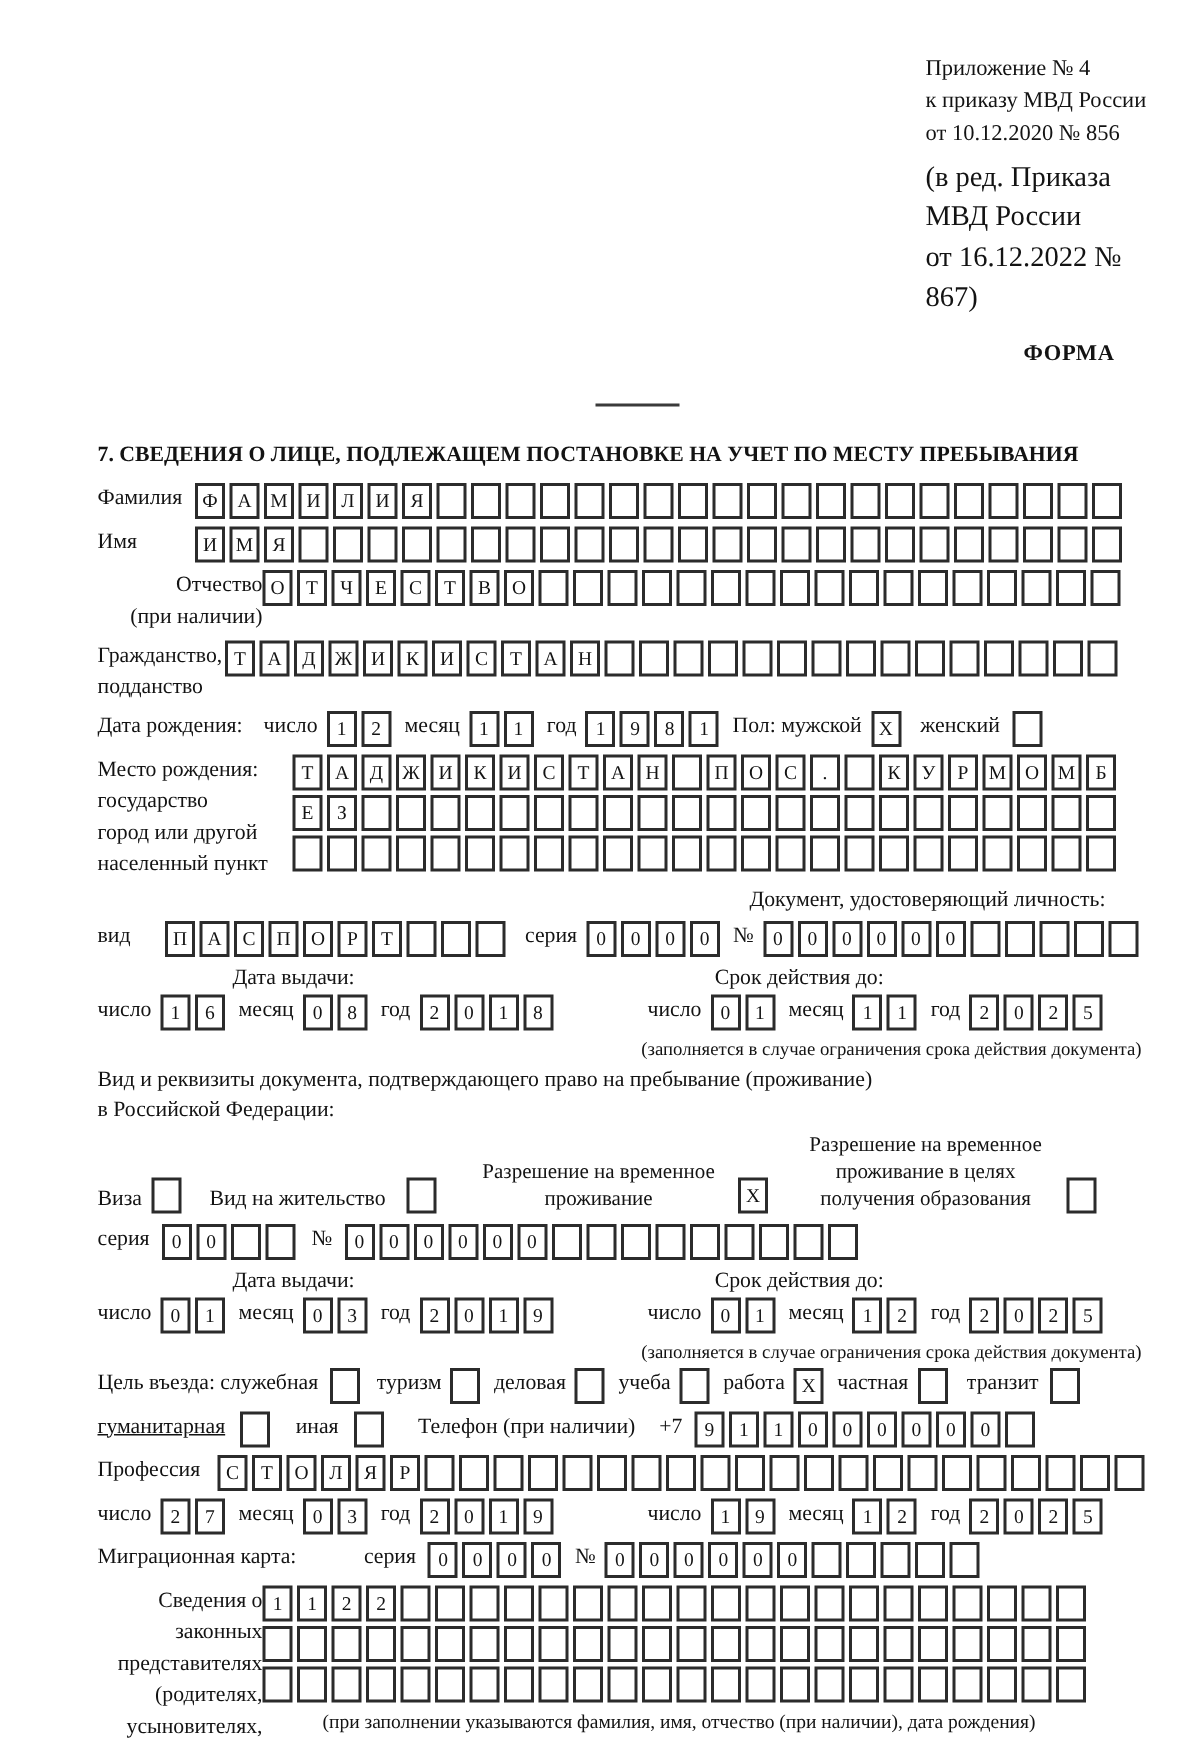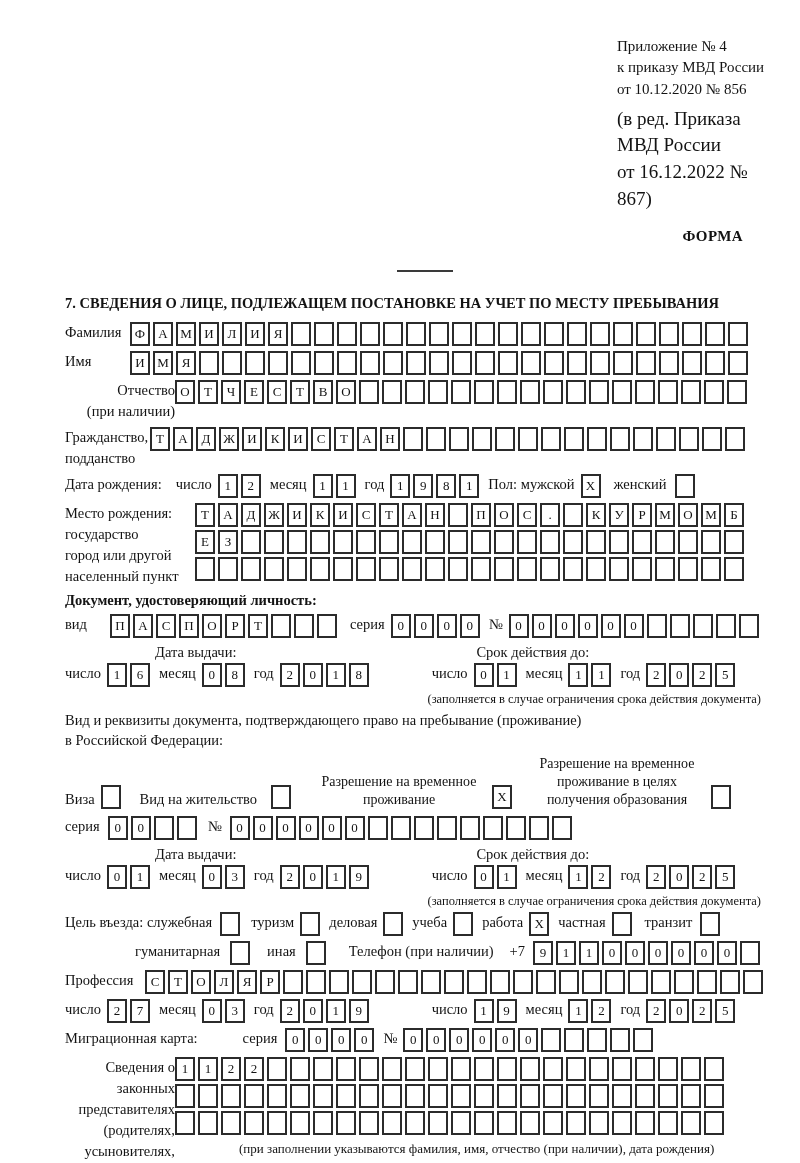--- a/index.html
+++ b/index.html
@@ -14,30 +14,30 @@
   .uline{display:inline-block;width:56px;border-bottom:2px solid #3a3a3a;height:14px;margin-left:8px;}
   .sect{font-weight:bold;font-size:14.5px;margin:16px 0 10px 0;}
   
   .row{display:flex;align-items:flex-start;margin-bottom:5px;font-size:14.5px;line-height:20px;}
   .lbl{flex-shrink:0;}
   .cells{display:flex;flex-wrap:nowrap;flex-shrink:0;}
   .cell{box-sizing:border-box;width:20px;height:24px;border:2px solid #2b2b2b;margin-right:3px;
         text-align:center;font-size:13px;line-height:20px;flex-shrink:0;background:#fff;}
   .w65{width:65px;}.w45{width:45px;}.w85{width:85px;}.w90{width:90px;}.w110{width:110px;text-align:right;}
   .ml6{margin-left:6px;}.ml8{margin-left:8px;}.ml10{margin-left:10px;}.ml14{margin-left:14px;}
-  .ml16{margin-left:16px;}.ml20{margin-left:20px;}.ml45{margin-left:45px;}.ml60{margin-left:60px;}.ml70{margin-left:70px;}
+  .ml16{margin-left:16px;}.ml20{margin-left:20px;}.ml45{margin-left:45px;}.ml60{margin-left:60px;}.ml70{text-decoration:underline;}
   .mr6{margin-right:6px;}.mr8{margin-right:8px;}
   .stack .line{line-height:21px;}
-  .dochead{text-align:left;font-weight:bold;font-size:14.5px;margin:2px 40px 5px 0;}
+  .dochead{text-align:right;font-weight:normal;font-size:14.5px;margin:2px 40px 5px 0;}
   .datehdr{display:flex;font-size:14.5px;line-height:18px;margin-bottom:2px;}
   .note{text-align:right;padding-right:16px;font-size:12.5px;line-height:15px;margin:5px 0 3px 0;}
   .para{font-size:14.5px;line-height:20px;margin:2px 0 5px 0;font-family:Liberation Serif, serif;}
   .ctr{text-align:center;font-size:14px;line-height:18px;}
   .vrow{display:flex;align-items:flex-end;margin-bottom:7px;font-size:14.5px;line-height:20px;}
-  .g-note{font-size:13px;margin-top:16px;margin-left:64px;}
+  .g-note{font-size:13px;margin-top:16px;margin-left:40px;}
   .bp-rows .cells{margin-bottom:3px;}
 </style>
 </head>
 <body>
 
 <div class="page">
 
   <div class="appendix">
     <div>Приложение № 4</div>
     <div>к приказу МВД России</div>

